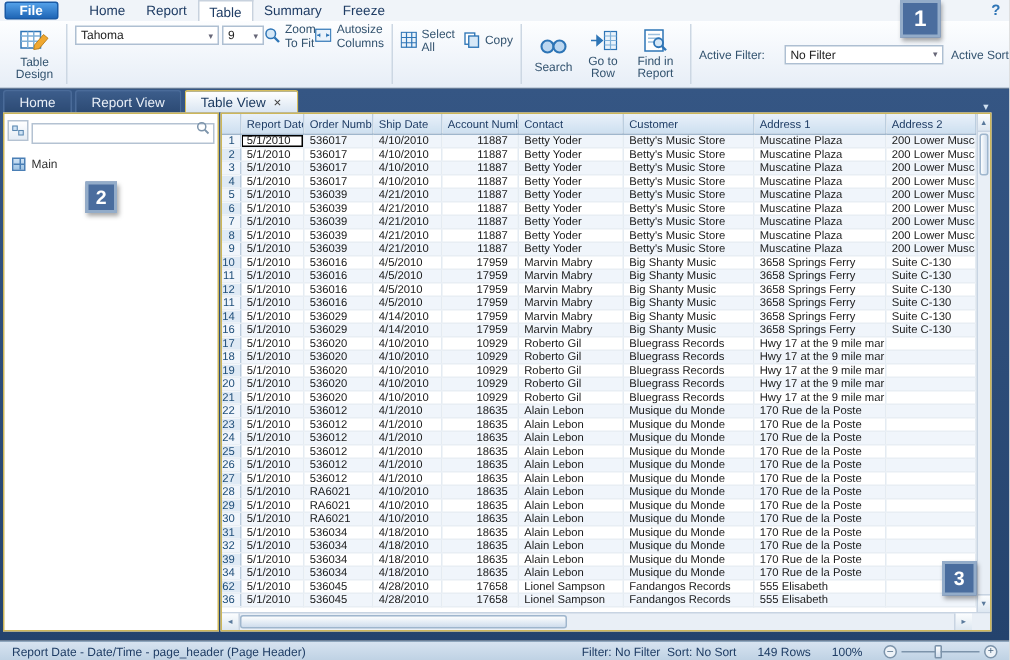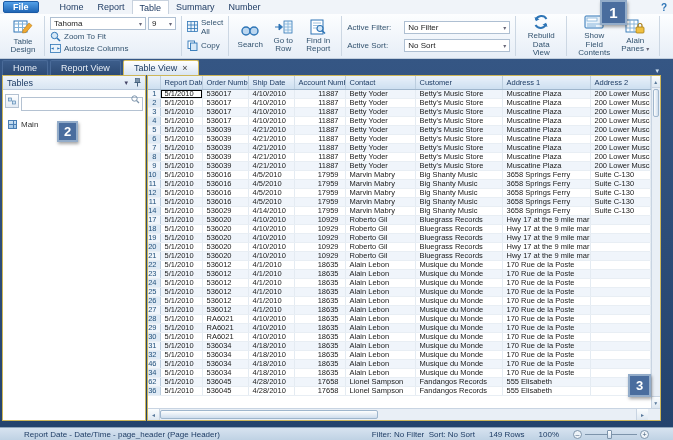--- a/index.html
+++ b/index.html
@@ -18,21 +18,21 @@
   .help{margin-left:auto;margin-right:6px;color:#2e75b6;font-weight:bold;font-size:10px;}
 
   
   .ribbon{position:absolute;top:14px;left:0;right:0;height:45px;
           background:linear-gradient(#fdfeff,#e7eef7);border-bottom:1px solid #c2cfde;
           display:flex;align-items:stretch;padding:2px 0 2px 2px;}
   .rgroup{display:flex;border-right:1px solid #ccd7e3;padding:1px 5px;align-items:center;}
   .bigbtn{display:flex;flex-direction:column;align-items:center;justify-content:flex-start;
           text-align:center;font-size:8px;line-height:8.5px;color:#33536f;padding:1px 3px;min-width:32px;}
   .bigbtn svg{margin-bottom:2px;}
-  .vcol{display:flex;flex-direction:column;justify-content:space-between;height:100%;}
+  .vcol{display:flex;flex-direction:row;justify-content:space-between;height:100%;}
   .smallitem{display:flex;align-items:center;gap:3px;font-size:8px;color:#33536f;height:13px;}
   .combo{height:13px;background:#fff;border:1px solid #aebfd2;font-size:8px;color:#222;
          display:flex;align-items:center;justify-content:space-between;padding:0 3px;}
   .combo .dd{font-size:6px;color:#667;}
   .lblrow{display:flex;align-items:center;gap:5px;}
   .flabel{font-size:8px;color:#33536f;width:52px;}
 
   
   .workspace{position:absolute;top:59px;left:0;right:0;bottom:13px;
              background:linear-gradient(#355684,#24436d);}
@@ -95,21 +95,21 @@
           background:linear-gradient(#fbfdfe,#dde7f1);border-right:1px solid #c8d4e2;}
   .harrow.right{border-left:1px solid #c8d4e2;border-right:none;}
   .hthumb{width:218px;margin:1px 0;background:linear-gradient(#fdfefe,#cfdded);
           border:1px solid #9fb6cd;border-radius:2px;}
   .hspacer{flex:1;}
   .corner{width:12px;background:#e9eff6;}
 
   
   .statusbar{position:absolute;left:0;right:0;bottom:0;height:13px;
              background:linear-gradient(#d7e3f0,#bfd2e4);border-top:1px solid #8fa6bd;
-             display:flex;align-items:center;font-size:8px;color:#1e3c64;padding:0 24px;}
+             display:flex;align-items:center;font-size:8px;color:#1e3c64;padding:0 8px;}
   .statusright{margin-left:auto;display:flex;align-items:center;gap:14px;}
   .zoomslider{display:flex;align-items:center;gap:3px;}
   .zs-circle{width:9px;height:9px;border:1px solid #7d94ab;border-radius:50%;background:#eef3f8;
              font-size:7px;line-height:7px;display:flex;align-items:center;justify-content:center;color:#44607c;}
   .zs-track{width:52px;height:1px;background:#7d94ab;position:relative;}
   .zs-thumb{position:absolute;left:22px;top:-4px;width:5px;height:9px;background:linear-gradient(#fff,#cfdded);
             border:1px solid #7d94ab;border-radius:1px;}
 
   
   .badge{position:absolute;background:#4a6d9e;border:2px solid #93acc9;color:#fff;
@@ -125,21 +125,21 @@
 <body>
 
 <div class="app">
 
   <div class="tabrow">
     <div class="file-btn">File</div>
     <div class="rtab">Home</div>
     <div class="rtab">Report</div>
     <div class="rtab sel">Table</div>
     <div class="rtab">Summary</div>
-    <div class="rtab">Number</div>
+    <div class="rtab">Freeze</div>
     <div class="help">?</div>
   </div>
 
   <div class="ribbon">
 
     <div class="rgroup">
       <div class="bigbtn">
         <span>
           <svg width="20" height="18" viewBox="0 0 20 18">
             <rect x="1" y="3" width="13" height="11" fill="#fff" stroke="#2e75b6"></rect>
@@ -316,31 +316,20 @@
           <span>Report View</span>
         </div>
       <div class="dtab active">
         <span>Table View</span>
         <span class="x">×</span>
       </div>
       <span class="overflow-dd">▾</span>
     </div>
 
     <div class="sidebar">
-      <div class="sb-head">
-        <span>Tables</span>
-        <span class="spacer"></span>
-        <span class="dd">▾</span>
-        <span>
-          <svg width="7" height="9" viewBox="0 0 7 9">
-            <rect x="1.5" y="0.5" width="4" height="4" fill="#7d94ab" stroke="#44607c" stroke-width="0.7"></rect>
-            <path d="M0.5 4.5 H6.5 M3.5 4.5 V8.5" stroke="#44607c" stroke-width="1"></path>
-          </svg>
-        </span>
-      </div>
       <div class="sb-search">
         <div class="sb-filter-btn">
           <svg width="8" height="8" viewBox="0 0 8 8">
             <rect x="0.5" y="1" width="3" height="3" fill="#cfe3f5" stroke="#5a87b0" stroke-width="0.7"></rect>
             <rect x="4.5" y="4" width="3" height="3" fill="#cfe3f5" stroke="#5a87b0" stroke-width="0.7"></rect>
           </svg>
         </div>
         <div class="searchwrap">
           <input type="text" placeholder="" style="">
           <svg width="9" height="9" viewBox="0 0 9 9">
@@ -533,20 +522,31 @@
                 <td>5/1/2010</td>
                 <td>536029</td>
                 <td>4/14/2010</td>
                 <td>17959</td>
                 <td>Marvin Mabry</td>
                 <td>Big Shanty Music</td>
                 <td>3658 Springs Ferry</td>
                 <td>Suite C-130</td>
               </tr>
               <tr>
+                <td class="rownum">16</td>
+                <td>5/1/2010</td>
+                <td>536029</td>
+                <td>4/14/2010</td>
+                <td>17959</td>
+                <td>Marvin Mabry</td>
+                <td>Big Shanty Music</td>
+                <td>3658 Springs Ferry</td>
+                <td>Suite C-130</td>
+              </tr>
+              <tr>
                 <td class="rownum">17</td>
                 <td>5/1/2010</td>
                 <td>536020</td>
                 <td>4/10/2010</td>
                 <td>10929</td>
                 <td>Roberto Gil</td>
                 <td>Bluegrass Records</td>
                 <td>Hwy 17 at the 9 mile marker</td>
                 <td></td>
               </tr>
@@ -709,21 +709,21 @@
                 <td>5/1/2010</td>
                 <td>536034</td>
                 <td>4/18/2010</td>
                 <td>18635</td>
                 <td>Alain Lebon</td>
                 <td>Musique du Monde</td>
                 <td>170 Rue de la Poste</td>
                 <td></td>
               </tr>
               <tr>
-                <td class="rownum">46</td>
+                <td class="rownum">39</td>
                 <td>5/1/2010</td>
                 <td>536034</td>
                 <td>4/18/2010</td>
                 <td>18635</td>
                 <td>Alain Lebon</td>
                 <td>Musique du Monde</td>
                 <td>170 Rue de la Poste</td>
                 <td></td>
               </tr>
               <tr>

